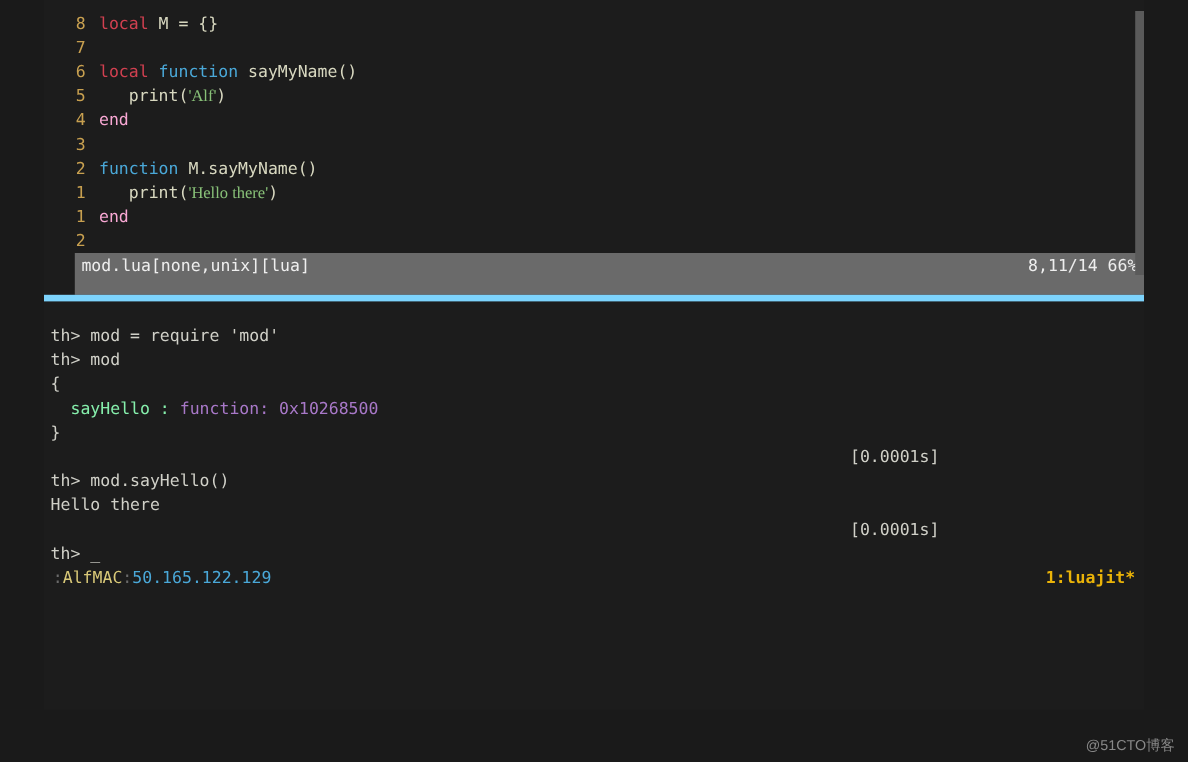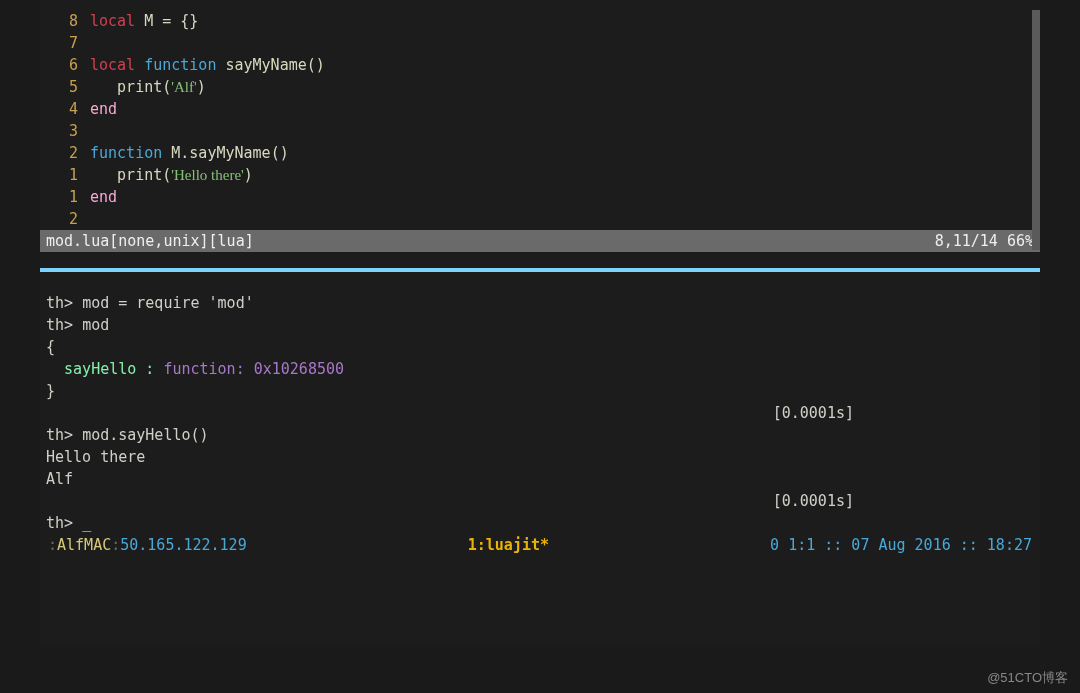--- a/index.html
+++ b/index.html
@@ -65,26 +65,27 @@
       height: 240px;
       background: #5a5a5a;
     }
     .statusbar {
       background: #6a6a6a;
       color: #eee;
       display: flex;
       justify-content: space-between;
       padding: 1px 6px;
       line-height: 20px;
-      height: 22px;
+      height: 38px;
+      margin-left: 28px;
     }
     .terminal-pane {
       padding: 20px 6px 0 6px;
-      border-top: 4px solid #7dd3fc;
-      margin-top: 16px;
+      border-top: 6px solid #7dd3fc;
+      margin-top: 0;
     }
     .term-line {
       line-height: 22px;
       height: 22px;
       white-space: pre;
       color: #d0d0c8;
     }
     .term-line.right {
       display: flex;
       justify-content: flex-end;
@@ -176,30 +177,28 @@
   <div class="terminal-pane">
     <div id="term-lines">
         <div class="term-line"><span class="prompt">th&gt; </span><span>mod = require 'mod'</span></div>
         <div class="term-line"><span class="prompt">th&gt; </span><span>mod</span></div>
         <div class="term-line">{</div>
         <div class="term-line"><span class="term-key">  sayHello : </span><span class="term-func">function: 0x10268500</span></div>
         <div class="term-line">}</div>
         <div class="term-line right"><span class="term-time">[0.0001s]</span></div>
         <div class="term-line"><span class="prompt">th&gt; </span><span>mod.sayHello()</span></div>
         <div class="term-line">Hello there</div>
-        <div class="term-line">Alf</div>
         <div class="term-line right"><span class="term-time">[0.0001s]</span></div>
         <div class="term-line"><span class="prompt">th&gt; </span><span class="cursor-underscore">_</span></div>
       </div>
     <div class="tmux-bar">
       <div class="tmux-left">
         <span class="tmux-sep">: </span>
         <span class="tmux-host">AlfMAC</span>
         <span class="tmux-sep"> : </span>
         <span class="tmux-ip">50.165.122.129</span>
       </div>
       <div class="tmux-center">1:luajit*</div>
-      <div class="tmux-right">0 1:1 :: 07 Aug 2016 :: 18:27</div>
     </div>
   </div>
 </div>
 
 <div class="watermark">@51CTO博客</div>
 
 </body></html>

